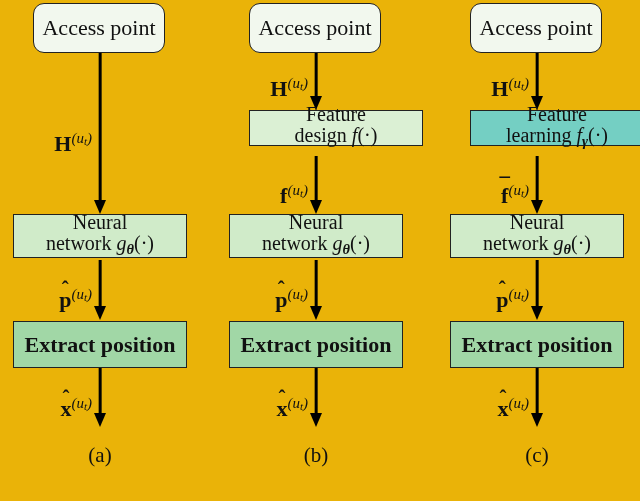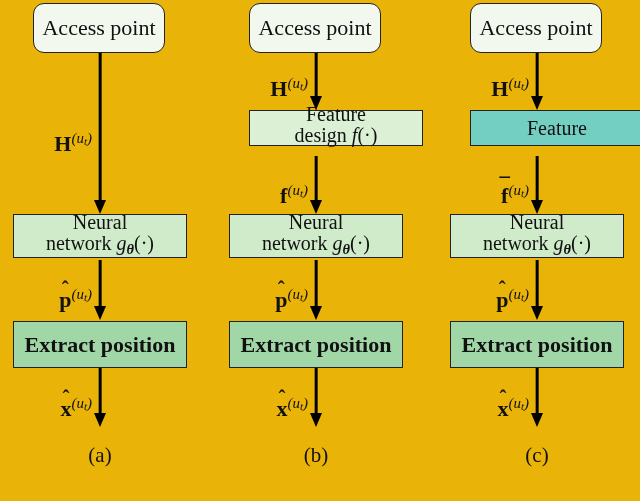--- a/index.html
+++ b/index.html
@@ -197,20 +197,21 @@
     <div class="arrow" style="top:53px; height:57px;">
       <div class="shaft"></div>
         <div class="head"></div>
     </div>
     <div class="mlabel" style="top:63px;">
       <span class="mbase"><span class="maccent"></span><span>H</span></span><span class="msup"><span>(u</span><span class="msub2">t</span><span>)</span></span>
     </div>
 
     <div class="box row-feature twoline" style="background:#74cfc3">
       <div>Feature</div>
+      <div><span>learning </span><span class="mi">f</span><span class="bsub">γ</span><span>(·)</span></div>
     </div>
 
     <div class="arrow" style="top:156px; height:58px;">
       <div class="shaft"></div>
         <div class="head"></div>
     </div>
     <div class="mlabel" style="top:170px;">
       <span class="mbase"><span class="maccent">¯</span><span>f</span></span><span class="msup"><span>(u</span><span class="msub2">t</span><span>)</span></span>
     </div>
 

